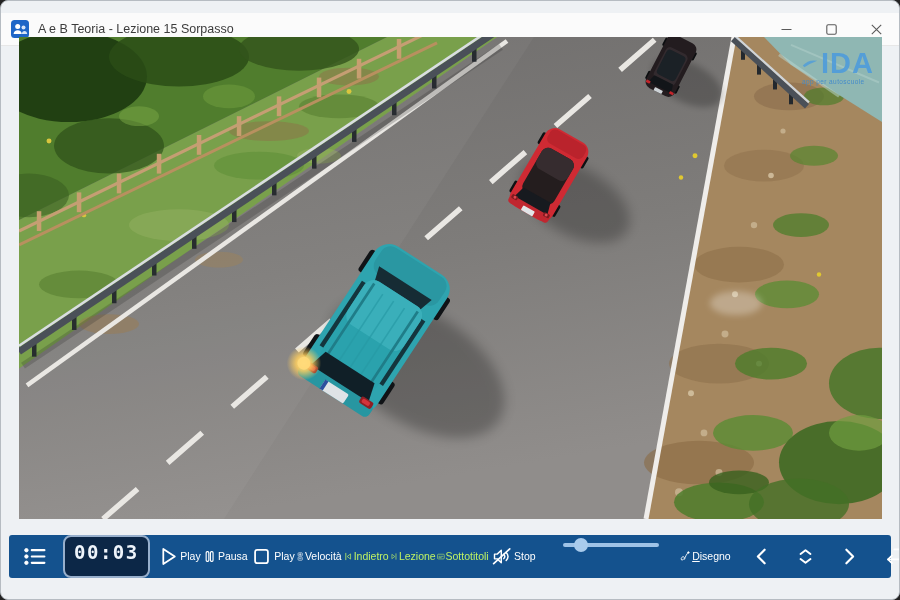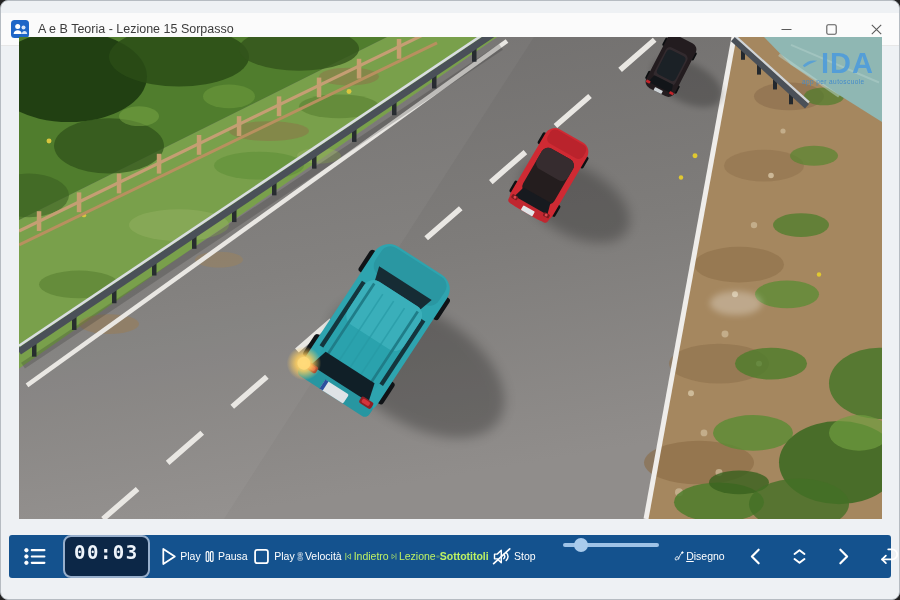--- a/index.html
+++ b/index.html
@@ -27,26 +27,26 @@
   .tb-btn.disabled{color:#bef264;cursor:default;}
   .tb-btn svg.ic{width:27px;height:27px;}
   .tb-btn svg.ic *{stroke:currentColor;}
   .lbl{font-size:10.5px;line-height:11px;}
   .ul{text-decoration:underline;}
   .icon-only{width:34px;margin-left:12px;}
   .timer{margin-left:15px;background:#0c2747;border:2px solid #97afcc;border-radius:8px;
          padding:4px 9px 3px;font-family:"DejaVu Sans Mono",monospace;font-weight:bold;
          font-size:19px;letter-spacing:1.5px;color:#eef4fb;}
   .grp-play{margin-left:4px;}
-  .wide{width:53px;font-weight:bold;}
+  .wide{width:53px;}
   .slider{position:relative;width:96px;height:20px;margin-left:27px;flex:0 0 auto;cursor:pointer;}
   .slider .track{position:absolute;left:0;right:0;top:8px;height:4px;border-radius:2px;background:#9fc3e7;}
   .slider .thumb{position:absolute;top:3px;width:14px;height:14px;border-radius:50%;
                  background:#a9cbec;transform:translateX(-50%);}
-  .draw-btn{margin-left:12px;width:54px;}
+  .draw-btn{margin-left:18px;width:54px;}
   .nav{display:flex;align-items:center;margin-left:17px;}
   .nav .tb-btn{width:44px;}
 </style>
 </head>
 <body>
 
 <div class="window">
 
   <div class="titlebar">
     <svg class="app-icon" viewBox="0 0 18 18">

